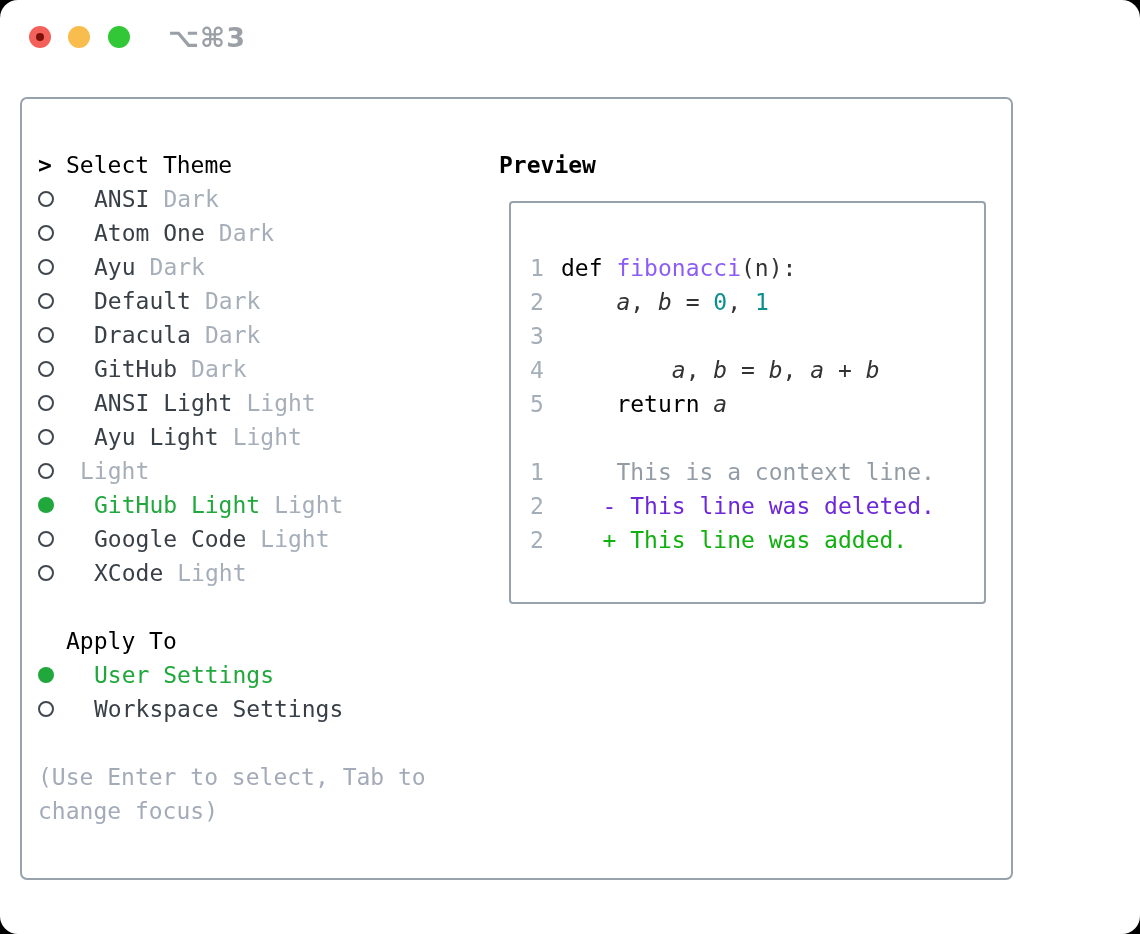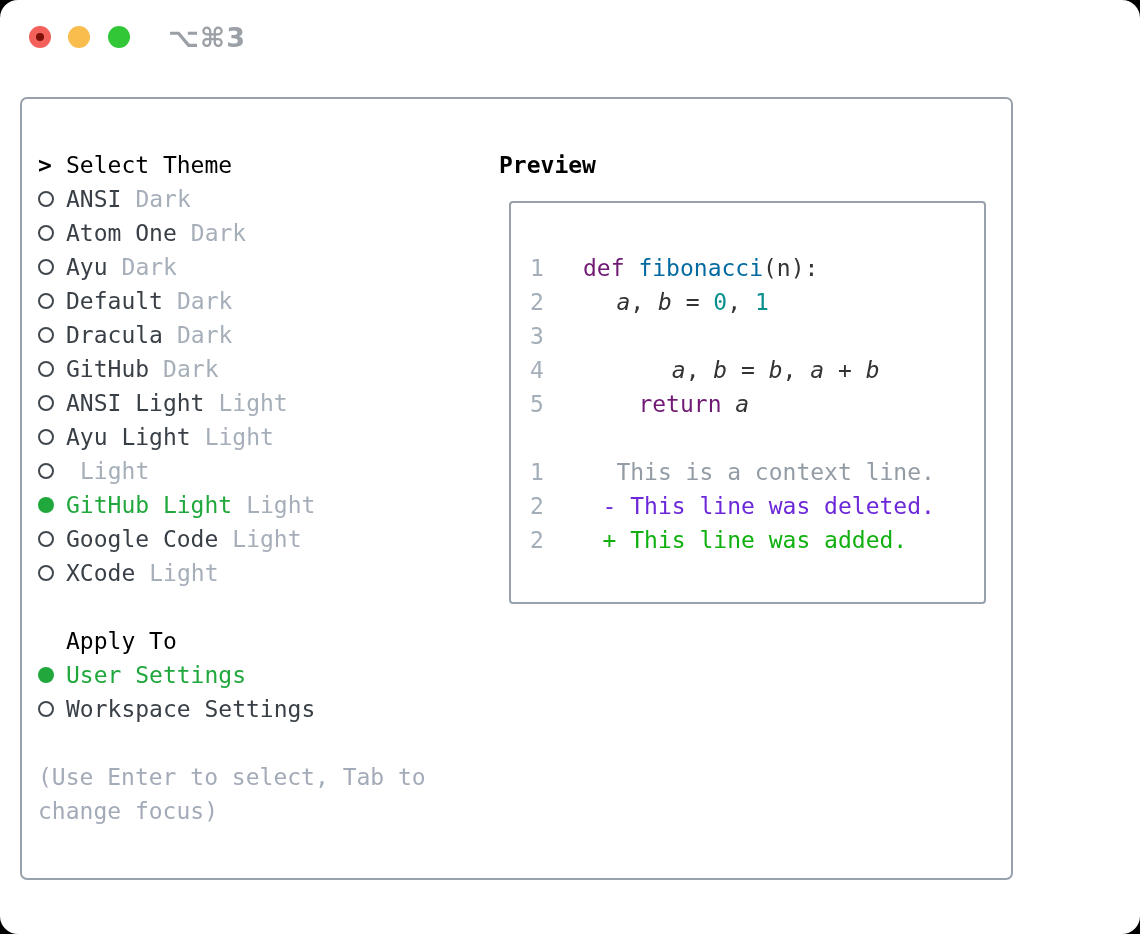--- a/index.html
+++ b/index.html
@@ -20,37 +20,37 @@
 
   
   .left-col{position:absolute;left:38px;top:148px;width:440px;}
   .row{height:34px;display:flex;align-items:center;font-size:23px;color:#383f46;white-space:pre;}
   .marker{width:28px;flex:0 0 28px;display:flex;align-items:center;}
   .prompt{color:#000;font-weight:bold;}
   .title{color:#000;font-weight:normal;}
   .subtitle{color:#000;}
   .bullet{width:12px;height:12px;border:2px solid #41474e;border-radius:50%;box-sizing:content-box;}
   .bullet.selected{width:16px;height:16px;border:none;background:#20a83c;}
-  .tname{color:#383f46;}
+  .tname{color:#383f46;margin-left:28px;}
   .tname.selected{color:#20a83c;}
   .ttag{color:#a6afb9;margin-left:14px;}
   .hint .row{color:#a3abb8;}
 
   
   .preview-title{position:absolute;left:499px;top:148px;height:34px;display:flex;align-items:center;font-size:23px;font-weight:bold;color:#000;}
   .preview-box{position:absolute;left:509px;top:201px;width:477px;height:403px;border:2px solid #98a2ac;border-radius:4px;box-sizing:border-box;padding:48px 0 0 19px;overflow:hidden;background:#fff;}
   .crow{height:34px;display:flex;align-items:center;font-size:23px;white-space:pre;}
   .lnum{flex:0 0 14px;color:#a4aeb8;}
   .ltext{margin-left:17px;white-space:pre;}
   .spacer{height:34px;}
 
   
   .tok-plain{color:#333333;}
-  .tok-keyword{color:#701a75;margin-left:22px;}
-  .tok-title{color:#0369a1;}
+  .tok-keyword{color:#000000;}
+  .tok-title{color:#8b5cf6;}
   .tok-number{color:#0a8f8f;}
   .tok-builtin{color:#1a9bd7;}
   .tok-variable{color:#333333;font-style:italic;}
   .diff-context{color:#939ca5;}
   .diff-deletion{color:#6d28d9;}
   .diff-addition{color:#0fb00f;}
 </style>
 </head>
 <body>
 

